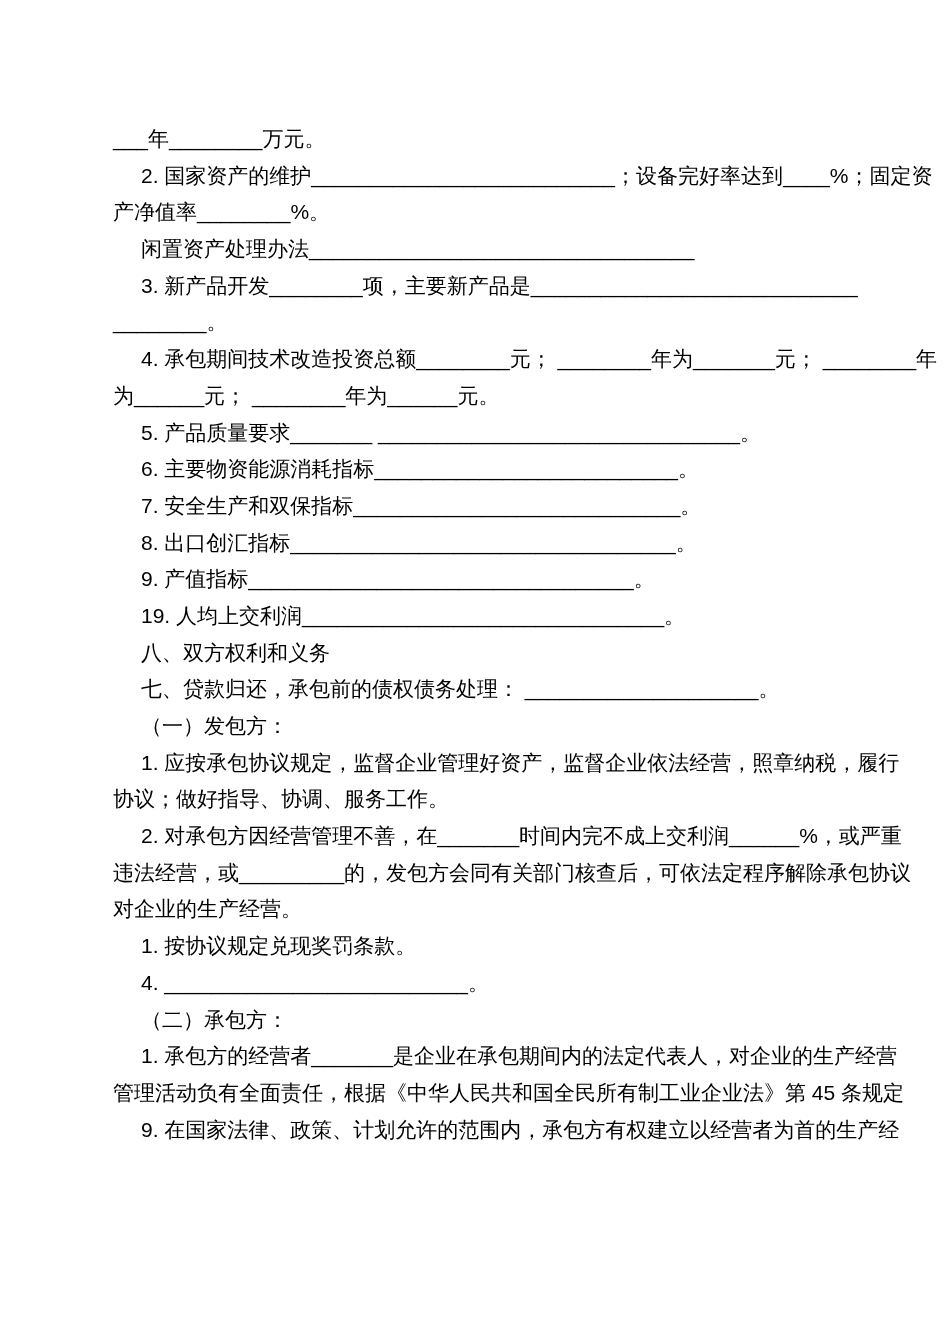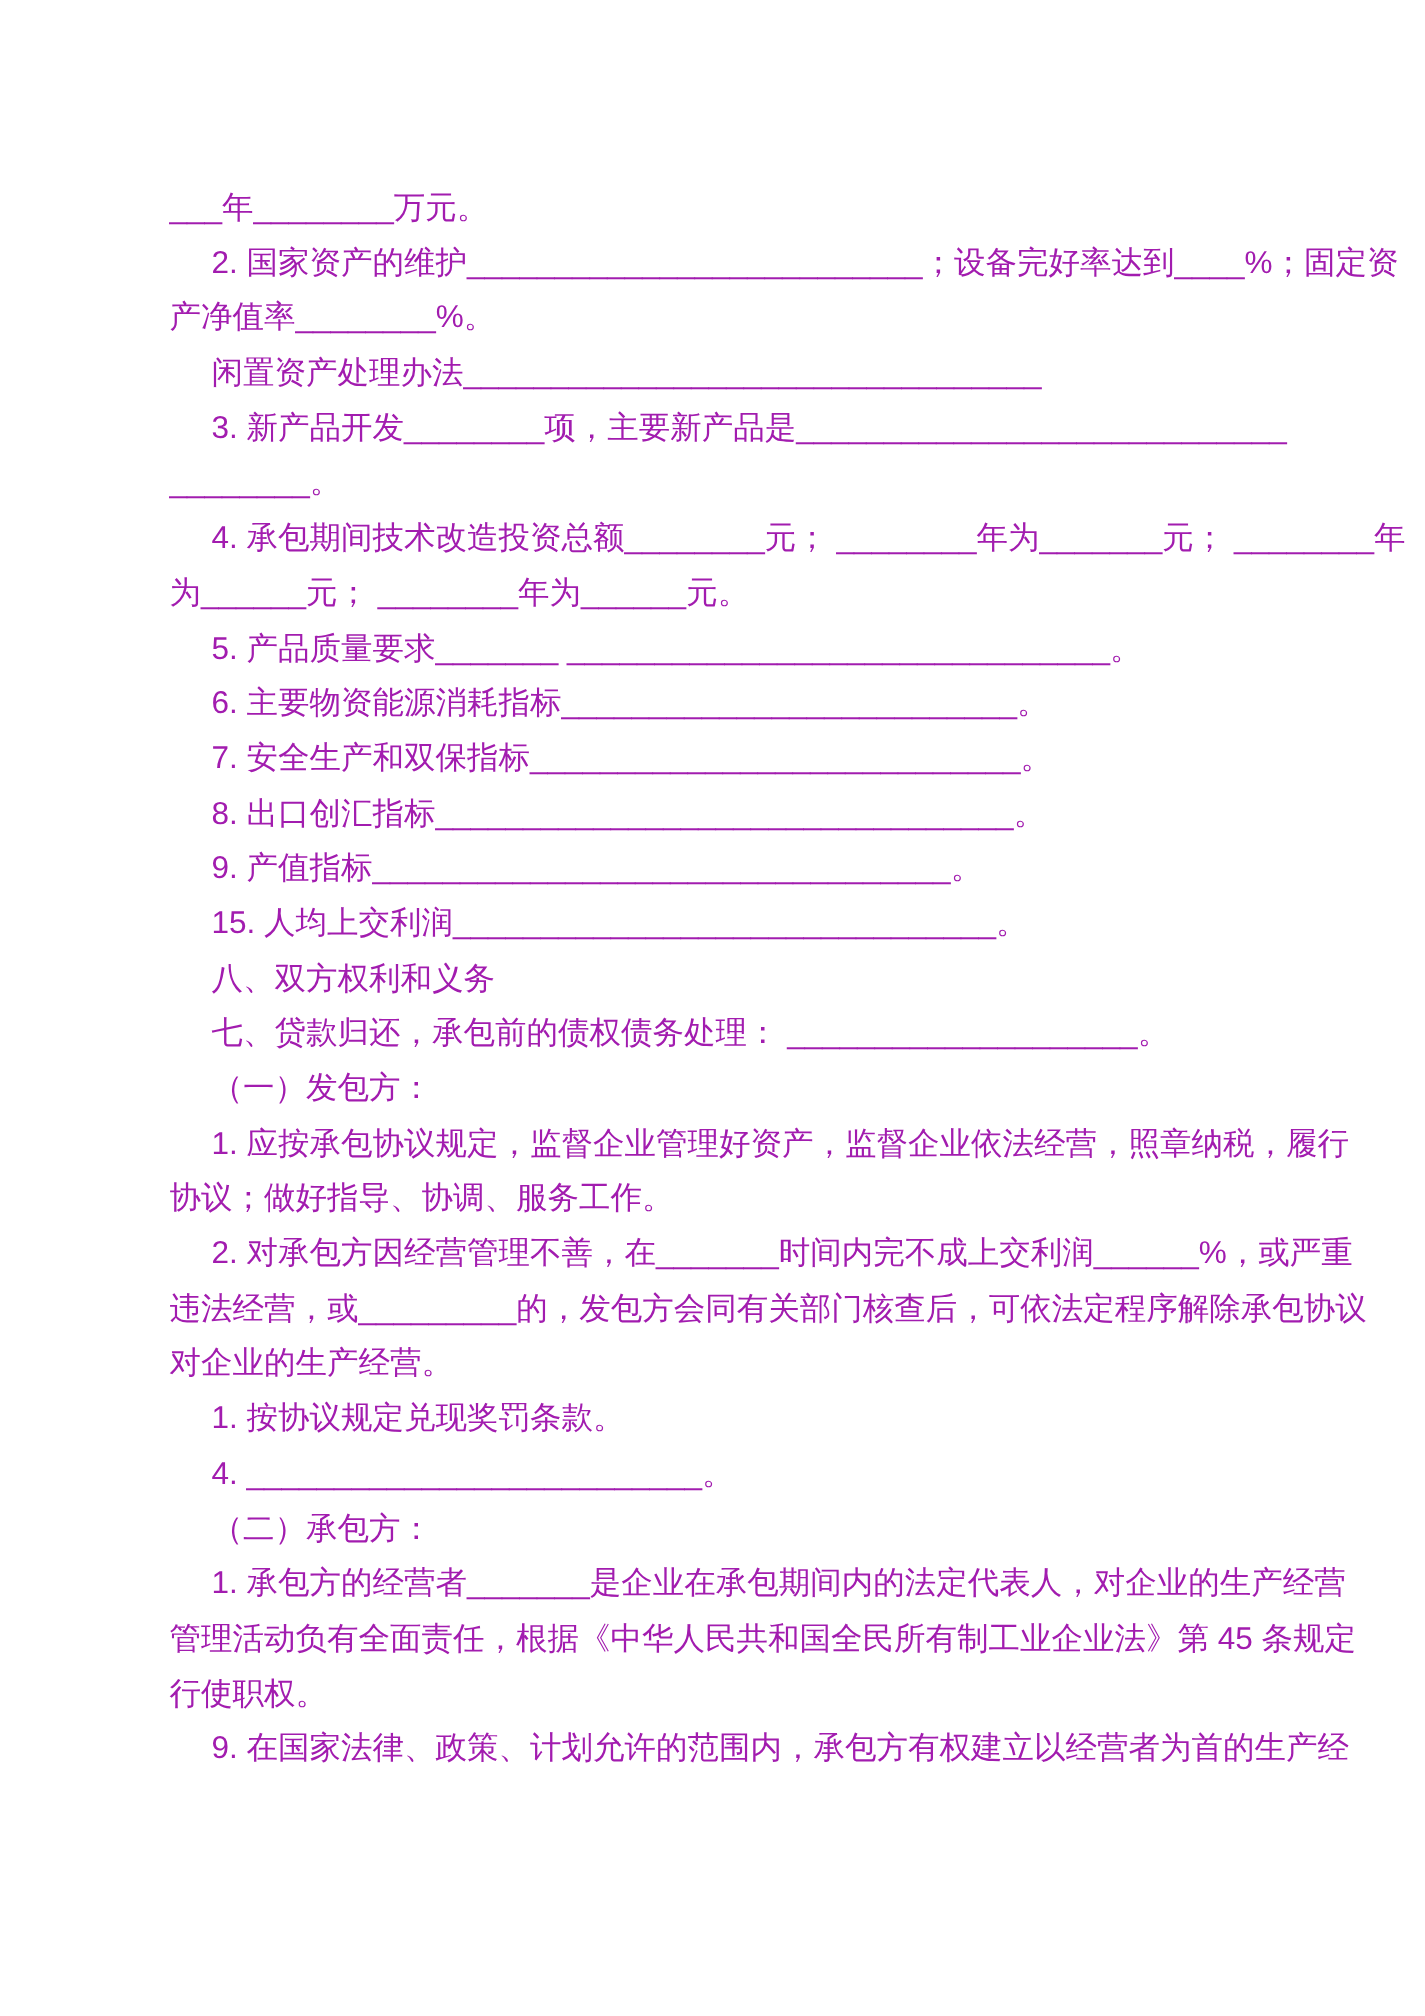--- a/index.html
+++ b/index.html
@@ -18,21 +18,21 @@
   .content {
     position: absolute;
     left: 113px;
     top: 121px;
     width: 790px;
   }
   .doc-line {
     height: 36.7px;
     line-height: 36.7px;
     font-size: 21px;
-    color: #a21caf;
+    color: #000000;
     white-space: pre;
     letter-spacing: 0px;
     overflow: visible;
   }
   .doc-line.indent {
     padding-left: 28px;
   }
 </style>
 </head>
 <body>
@@ -45,30 +45,29 @@
     <div class="doc-line indent">闲置资产处理办法_________________________________</div>
     <div class="doc-line indent">3. 新产品开发________项，主要新产品是____________________________</div>
     <div class="doc-line">________。</div>
     <div class="doc-line indent">4. 承包期间技术改造投资总额________元； ________年为_______元； ________年</div>
     <div class="doc-line">为______元； ________年为______元。</div>
     <div class="doc-line indent">5. 产品质量要求_______ _______________________________。</div>
     <div class="doc-line indent">6. 主要物资能源消耗指标__________________________。</div>
     <div class="doc-line indent">7. 安全生产和双保指标____________________________。</div>
     <div class="doc-line indent">8. 出口创汇指标_________________________________。</div>
     <div class="doc-line indent">9. 产值指标_________________________________。</div>
-    <div class="doc-line indent">15. 人均上交利润_______________________________。</div>
+    <div class="doc-line indent">19. 人均上交利润_______________________________。</div>
     <div class="doc-line indent">八、双方权利和义务</div>
     <div class="doc-line indent">七、贷款归还，承包前的债权债务处理： ____________________。</div>
     <div class="doc-line indent">（一）发包方：</div>
     <div class="doc-line indent">1. 应按承包协议规定，监督企业管理好资产，监督企业依法经营，照章纳税，履行</div>
     <div class="doc-line">协议；做好指导、协调、服务工作。</div>
     <div class="doc-line indent">2. 对承包方因经营管理不善，在_______时间内完不成上交利润______%，或严重</div>
     <div class="doc-line">违法经营，或_________的，发包方会同有关部门核查后，可依法定程序解除承包协议</div>
     <div class="doc-line">对企业的生产经营。</div>
     <div class="doc-line indent">1. 按协议规定兑现奖罚条款。</div>
     <div class="doc-line indent">4. __________________________。</div>
     <div class="doc-line indent">（二）承包方：</div>
     <div class="doc-line indent">1. 承包方的经营者_______是企业在承包期间内的法定代表人，对企业的生产经营</div>
     <div class="doc-line">管理活动负有全面责任，根据《中华人民共和国全民所有制工业企业法》第 45 条规定</div>
-    <div class="doc-line">行使职权。</div>
     <div class="doc-line indent">9. 在国家法律、政策、计划允许的范围内，承包方有权建立以经营者为首的生产经</div>
   </div>
 </div>
 
 </body></html>

